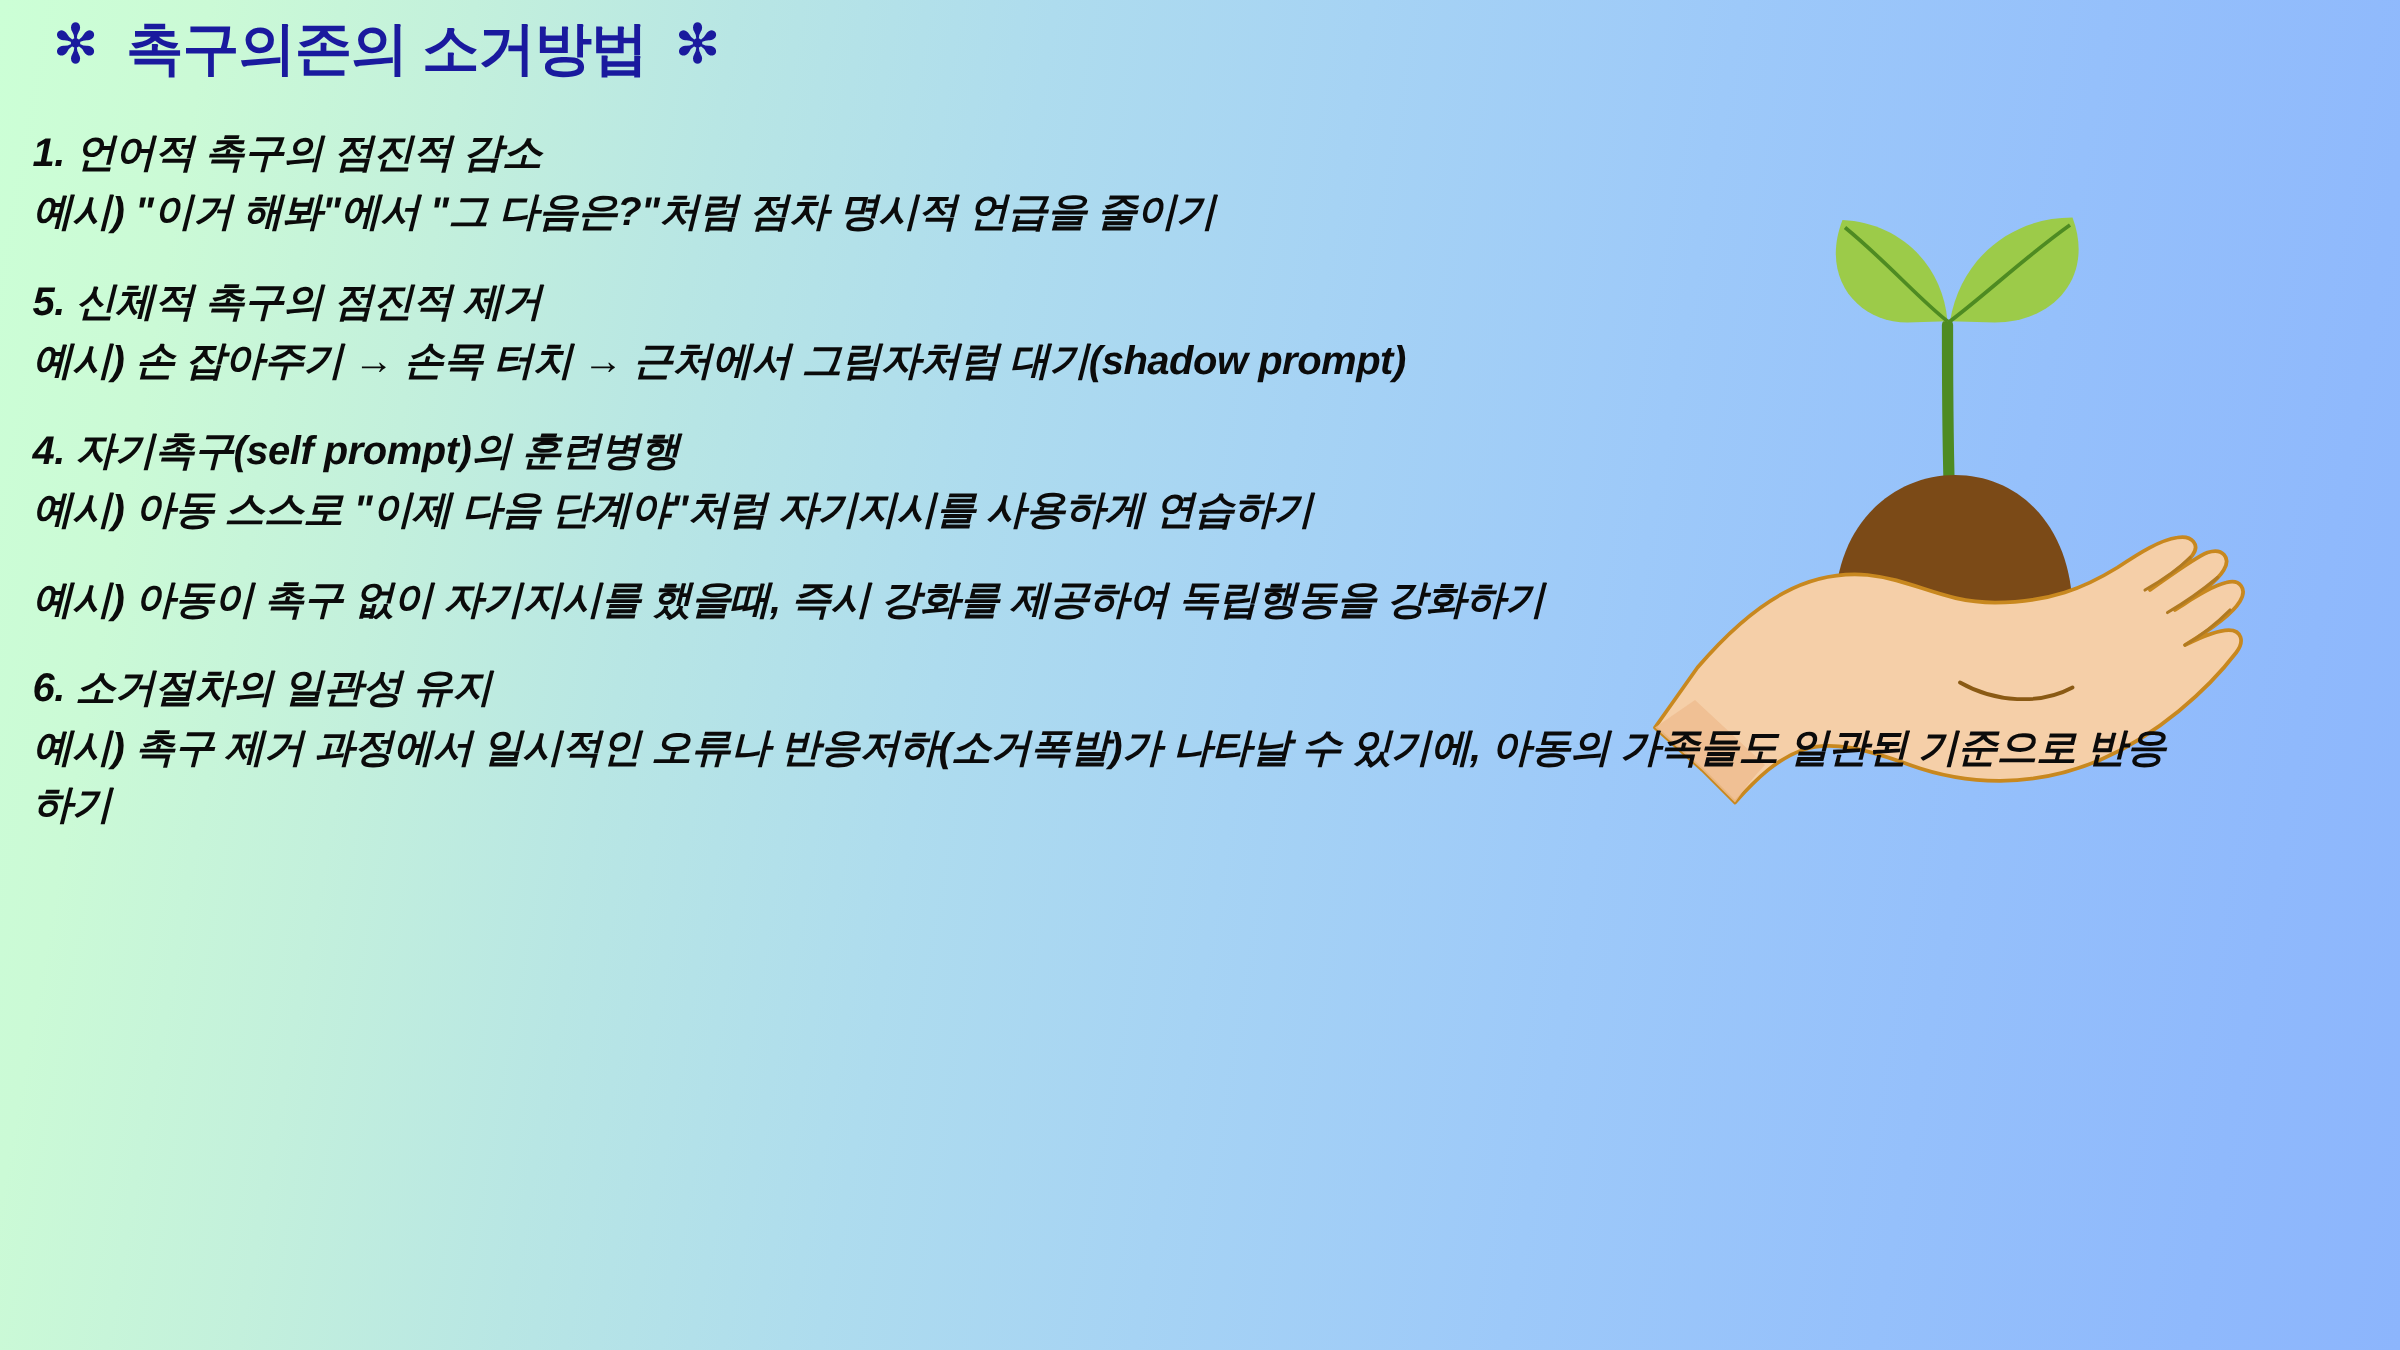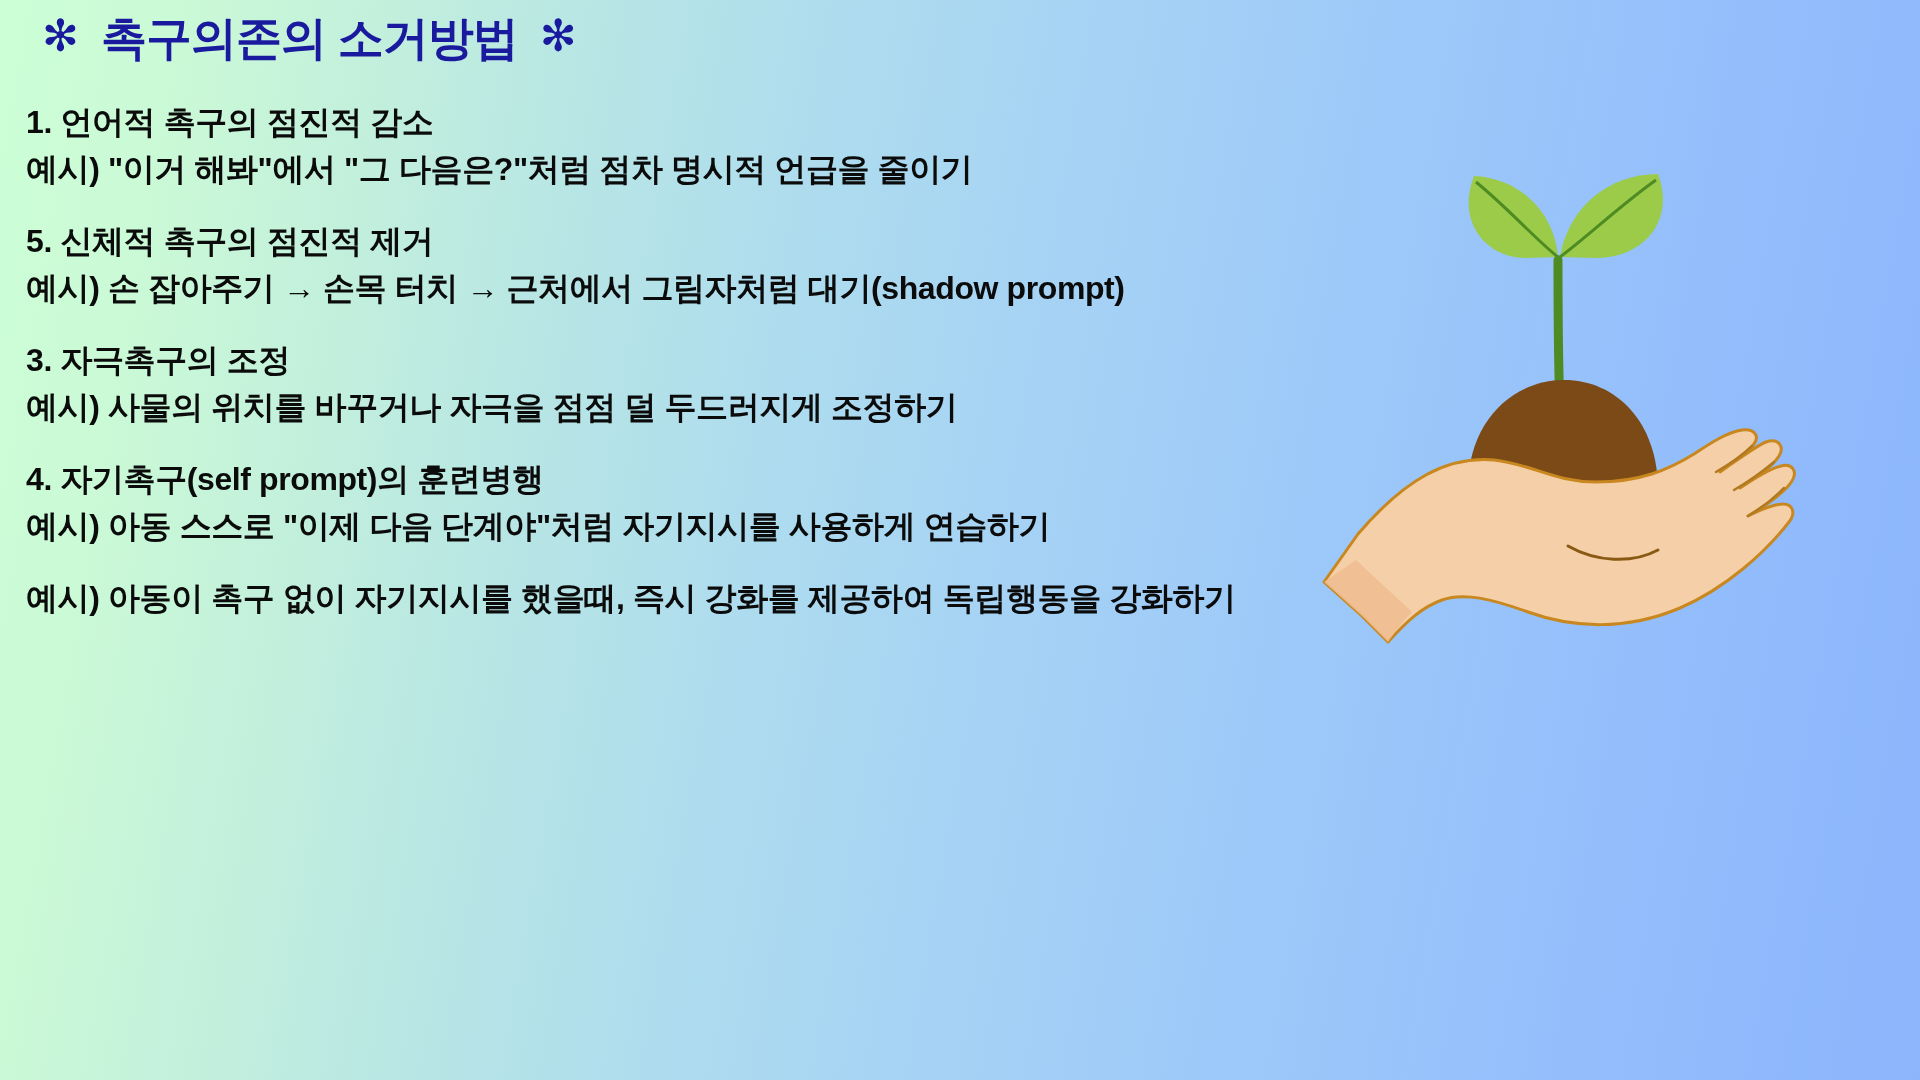--- a/index.html
+++ b/index.html
@@ -65,20 +65,21 @@
     letter-spacing: -1px;
     line-height: 1.05;
   }
 
   
   #body-block {
     position: absolute;
     left: 26px;
     top: 100px;
     width: 1880px;
+    font-style: italic;
   }
   .section {
     margin-bottom: 26px;
   }
   .sec-heading,
   .sec-example {
     color: #0b0b0b;
     font-size: 32px;
     font-weight: 700;
     line-height: 1.42;
@@ -152,29 +153,30 @@
     <div class="section">
       <div class="sec-heading">1. 언어적 촉구의 점진적 감소</div>
       <div class="sec-example">예시) "이거 해봐"에서 "그 다음은?"처럼 점차 명시적 언급을 줄이기</div>
     </div>
 
     <div class="section">
       <div class="sec-heading">5. 신체적 촉구의 점진적 제거</div>
       <div class="sec-example">예시) 손 잡아주기 → 손목 터치 → 근처에서 그림자처럼 대기(shadow prompt)</div>
     </div>
 
-    <div class="section">
-      <div class="sec-heading">3. 자극촉구의 조정</div>
-      <div class="sec-example">예시) 사물의 위치를 바꾸거나 자극을 점점 덜 두드러지게 조정하기</div>
-    </div>
 
     <div class="section">
       <div class="sec-heading">4. 자기촉구(self prompt)의 훈련병행</div>
       <div class="sec-example">예시) 아동 스스로 "이제 다음 단계야"처럼 자기지시를 사용하게 연습하기</div>
     </div>
 
     <div class="section">
       <div class="sec-example">예시) 아동이 촉구 없이 자기지시를 했을때, 즉시 강화를 제공하여 독립행동을 강화하기</div>
     </div>
 
+    <div class="section last">
+      <div class="sec-heading">6. 소거절차의 일관성 유지</div>
+      <div class="sec-example">예시) 촉구 제거 과정에서 일시적인 오류나 반응저하(소거폭발)가 나타날 수 있기에, 아동의 가족들도 일관된 기준으로 반응
+하기</div>
+    </div>
 
   </div>
 </div>
 
 </body></html>

